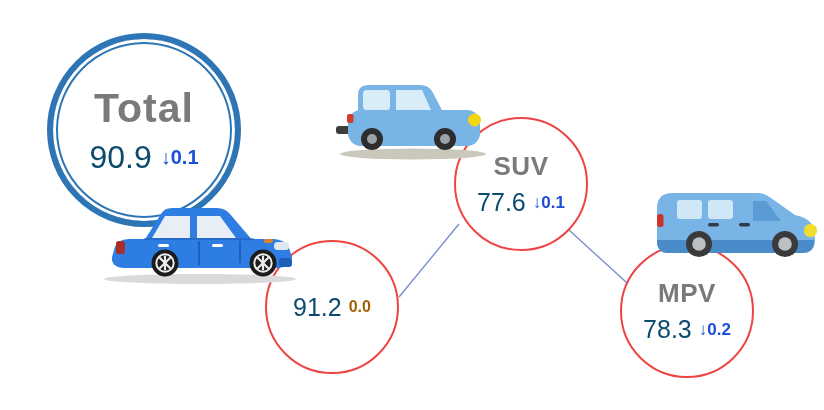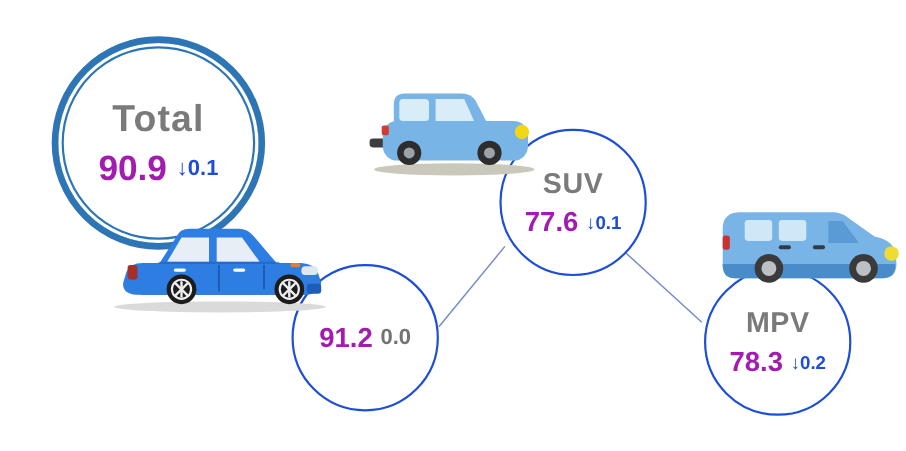--- a/index.html
+++ b/index.html
@@ -12,36 +12,36 @@
     position:absolute;z-index:2;background:#ffffff;border-radius:50%;
     display:flex;flex-direction:column;align-items:center;justify-content:center;
     box-sizing:border-box;text-align:center;
   }
   .bubble-total{
     left:47px;top:33px;width:194px;height:194px;
     border:6px solid #2e75b5;
     box-shadow: inset 0 0 0 3px #ffffff, inset 0 0 0 5px #2e75b5;
     gap:12px;
   }
-  .bubble-sm{width:134px;height:134px;border:2px solid #1d4ed8;gap:11px;}
+  .bubble-sm{width:134px;height:134px;border:2px solid #ef4444;gap:11px;}
   .bubble-sedan{left:265px;top:240px;}
   .bubble-suv{left:454px;top:117px;}
-  .bubble-mpv{left:640px;top:244px;}
+  .bubble-mpv{left:620px;top:244px;}
   .label{color:#7a7a7a;font-weight:bold;line-height:1;}
-  .label-lg{font-size:34px;letter-spacing:1px;}
+  .label-lg{font-size:41px;letter-spacing:1px;}
   .label-sm{font-size:26px;letter-spacing:0.5px;}
   .value-row{display:flex;align-items:center;line-height:1;}
-  .value{color:#a21caf;font-weight:bold;}
+  .value{color:#0c4a6e;font-weight:normal;}
   .value-lg{font-size:32px;}
   .value-sm{font-size:25px;}
   .delta{font-weight:bold;}
   .delta-lg{font-size:20px;margin-left:9px;}
   .delta-sm{font-size:17px;margin-left:7px;}
   .delta-down{color:#1d4ed8;}
-  .delta-flat{color:#737373;font-size:20px;}
+  .delta-flat{color:#a16207;font-size:16px;}
   .car{position:absolute;z-index:3;}
   .car-sedan{left:100px;top:198px;}
   .car-compact{left:328px;top:76px;}
   .car-mpv{left:653px;top:188px;}
 </style>
 </head>
 <body>
 
 <div class="canvas">
 

